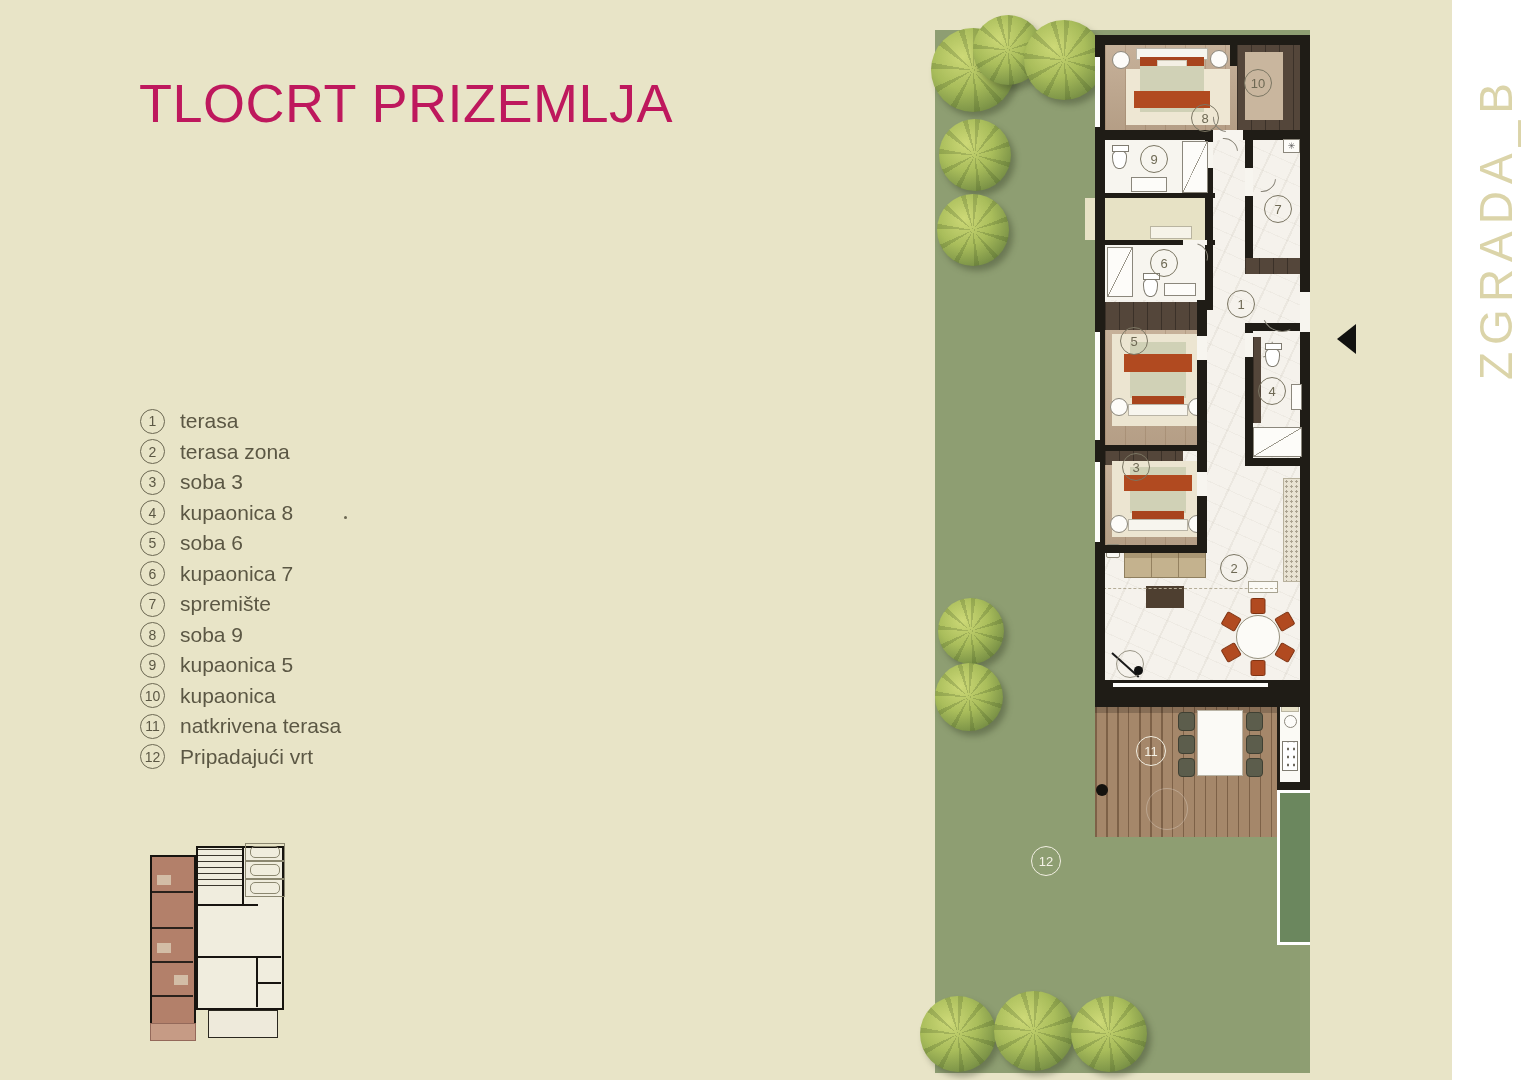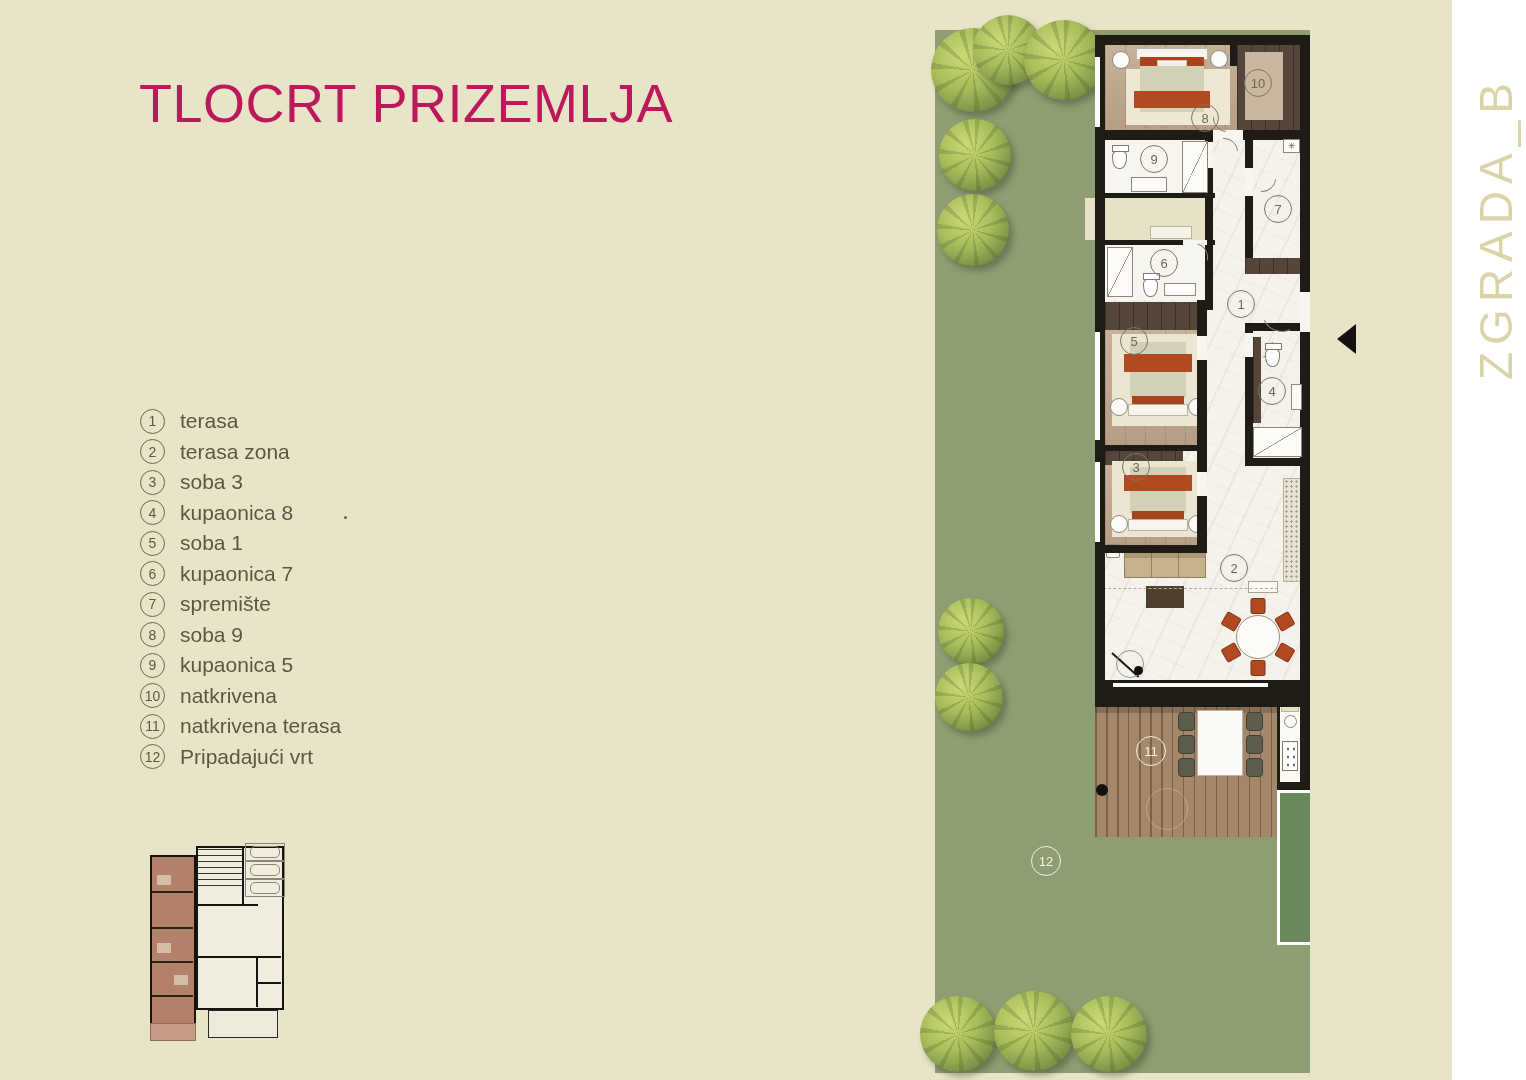--- a/index.html
+++ b/index.html
@@ -82,41 +82,41 @@
     <div class="legend-row">
       <div class="lg-circle">3</div>
       <div class="lg-label">soba 3</div>
     </div>
     <div class="legend-row">
       <div class="lg-circle">4</div>
       <div class="lg-label">kupaonica 8</div>
     </div>
     <div class="legend-row">
       <div class="lg-circle">5</div>
-      <div class="lg-label">soba 1</div>
+      <div class="lg-label">soba 6</div>
     </div>
     <div class="legend-row">
       <div class="lg-circle">6</div>
       <div class="lg-label">kupaonica 7</div>
     </div>
     <div class="legend-row">
       <div class="lg-circle">7</div>
       <div class="lg-label">spremište</div>
     </div>
     <div class="legend-row">
       <div class="lg-circle">8</div>
       <div class="lg-label">soba 9</div>
     </div>
     <div class="legend-row">
       <div class="lg-circle">9</div>
       <div class="lg-label">kupaonica 5</div>
     </div>
     <div class="legend-row">
       <div class="lg-circle">10</div>
-      <div class="lg-label">natkrivena</div>
+      <div class="lg-label">kupaonica</div>
     </div>
     <div class="legend-row">
       <div class="lg-circle">11</div>
       <div class="lg-label">natkrivena terasa</div>
     </div>
     <div class="legend-row">
       <div class="lg-circle">12</div>
       <div class="lg-label">Pripadajući vrt</div>
     </div>
   </div>

